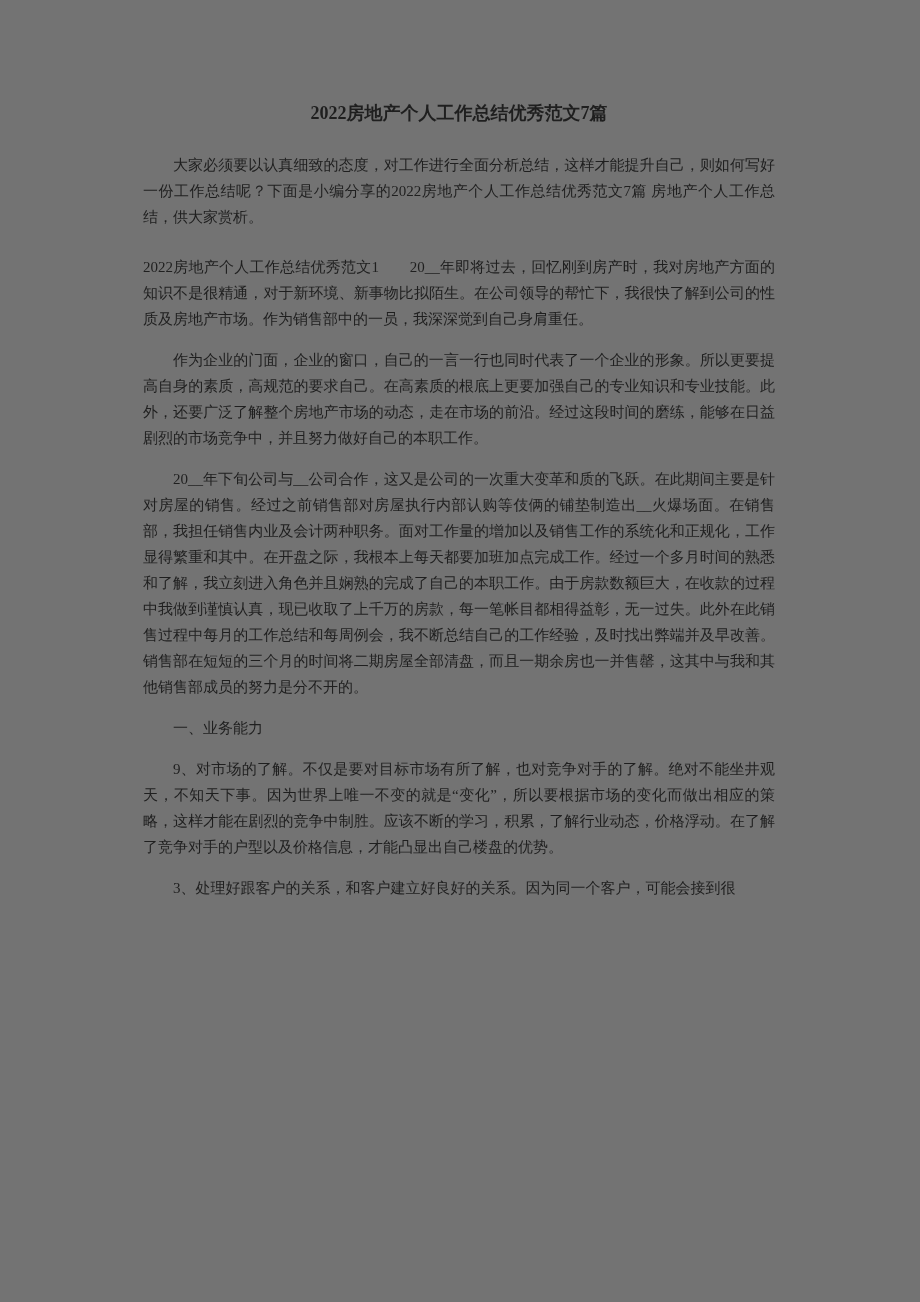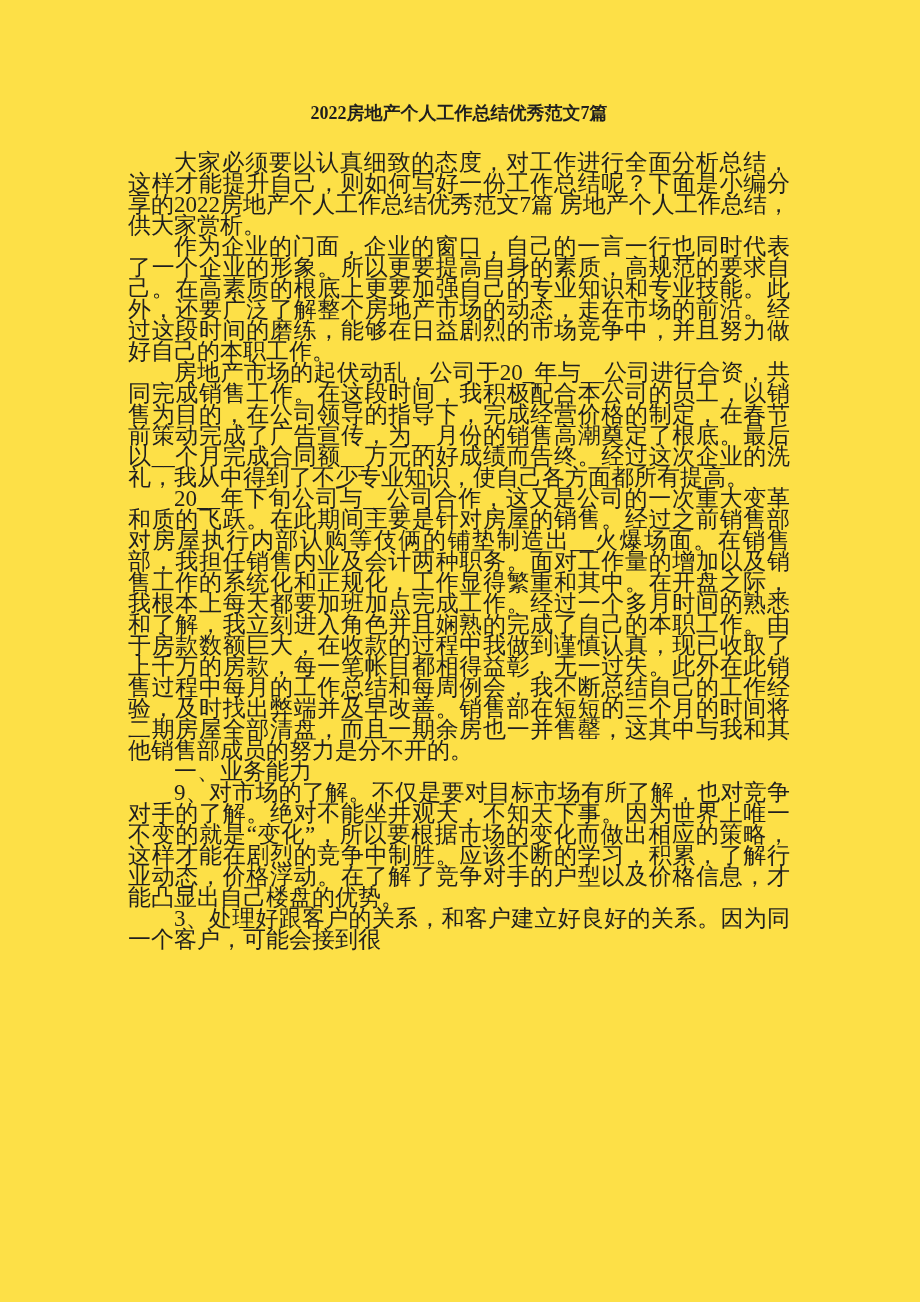--- a/index.html
+++ b/index.html
@@ -10,58 +10,58 @@
   body {
     width: 920px;
     height: 1302px;
     overflow: hidden;
   }
   .page {
     box-sizing: border-box;
     width: 920px;
     height: 1302px;
     padding: 100px 130px 0 128px;
-    background: #fde047;
+    background: #737373;
     font-family: "Liberation Serif", "DejaVu Serif", serif;
     color: #1f1f1f;
   }
   .doc-title {
     font-size: 18px;
     font-weight: bold;
     line-height: 26px;
     text-align: center;
     margin: 0 0 26px 0;
   }
   .para {
-    font-size: 23px;
-    line-height: 21px;
-    margin: 0;
+    font-size: 15px;
+    line-height: 26px;
+    margin: 15px;
     text-align: justify;
     text-align-last: left;
     word-break: break-all;
   }
   .para.indent {
     text-indent: 2em;
   }
   .para.gap-before {
     margin-top: 24px;
   }
 </style>
 </head>
 <body>
 
 <div class="page">
   <h1 class="doc-title">2022房地产个人工作总结优秀范文7篇</h1>
 
   <p class="para indent">大家必须要以认真细致的态度，对工作进行全面分析总结，这样才能提升自己，则如何写好一份工作总结呢？下面是小编分享的2022房地产个人工作总结优秀范文7篇 房地产个人工作总结，供大家赏析。</p>
 
+  <p class="para gap-before">2022房地产个人工作总结优秀范文1　　20__年即将过去，回忆刚到房产时，我对房地产方面的知识不是很精通，对于新环境、新事物比拟陌生。在公司领导的帮忙下，我很快了解到公司的性质及房地产市场。作为销售部中的一员，我深深觉到自己身肩重任。</p>
 
   <p class="para indent">作为企业的门面，企业的窗口，自己的一言一行也同时代表了一个企业的形象。所以更要提高自身的素质，高规范的要求自己。在高素质的根底上更要加强自己的专业知识和专业技能。此外，还要广泛了解整个房地产市场的动态，走在市场的前沿。经过这段时间的磨练，能够在日益剧烈的市场竞争中，并且努力做好自己的本职工作。</p>
 
-  <p class="para indent">房地产市场的起伏动乱，公司于20_年与__公司进行合资，共同完成销售工作。在这段时间，我积极配合本公司的员工，以销售为目的，在公司领导的指导下，完成经营价格的制定，在春节前策动完成了广告宣传，为__月份的销售高潮奠定了根底。最后以__个月完成合同额__万元的好成绩而告终。经过这次企业的洗礼，我从中得到了不少专业知识，使自己各方面都所有提高。</p>
 
   <p class="para indent">20__年下旬公司与__公司合作，这又是公司的一次重大变革和质的飞跃。在此期间主要是针对房屋的销售。经过之前销售部对房屋执行内部认购等伎俩的铺垫制造出__火爆场面。在销售部，我担任销售内业及会计两种职务。面对工作量的增加以及销售工作的系统化和正规化，工作显得繁重和其中。在开盘之际，我根本上每天都要加班加点完成工作。经过一个多月时间的熟悉和了解，我立刻进入角色并且娴熟的完成了自己的本职工作。由于房款数额巨大，在收款的过程中我做到谨慎认真，现已收取了上千万的房款，每一笔帐目都相得益彰，无一过失。此外在此销售过程中每月的工作总结和每周例会，我不断总结自己的工作经验，及时找出弊端并及早改善。销售部在短短的三个月的时间将二期房屋全部清盘，而且一期余房也一并售罄，这其中与我和其他销售部成员的努力是分不开的。</p>
 
 
 
   <p class="para indent">一、业务能力</p>
 
 
   <p class="para indent">9、对市场的了解。不仅是要对目标市场有所了解，也对竞争对手的了解。绝对不能坐井观天，不知天下事。因为世界上唯一不变的就是“变化”，所以要根据市场的变化而做出相应的策略，这样才能在剧烈的竞争中制胜。应该不断的学习，积累，了解行业动态，价格浮动。在了解了竞争对手的户型以及价格信息，才能凸显出自己楼盘的优势。</p>
 

